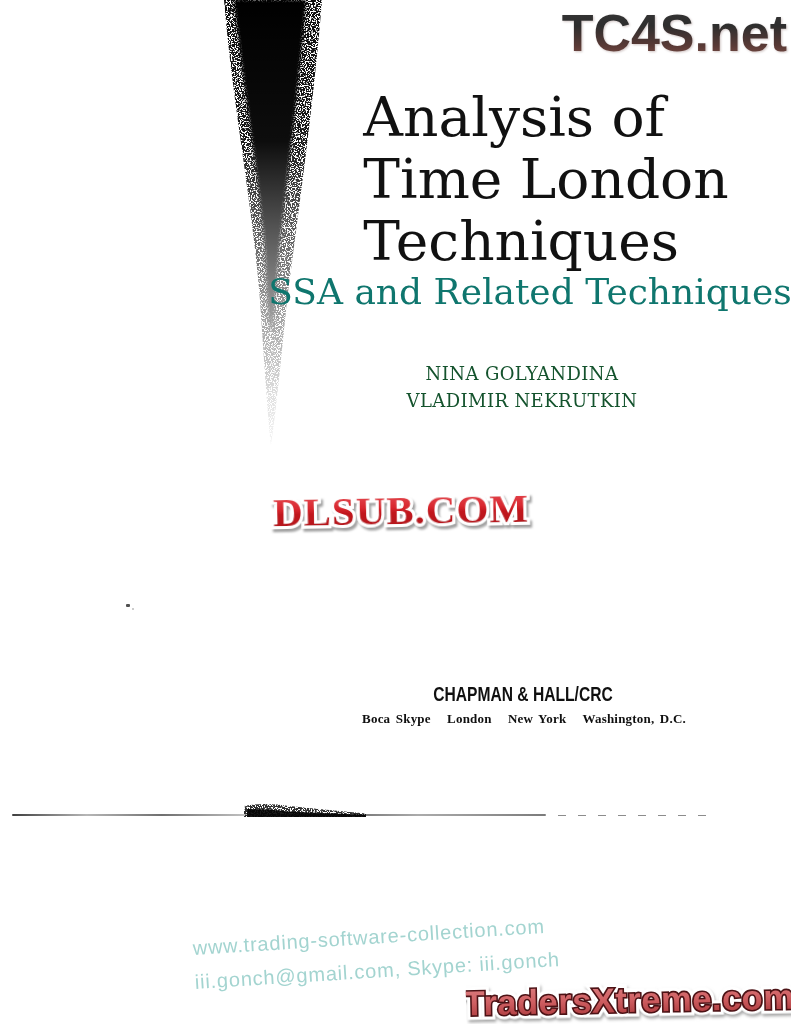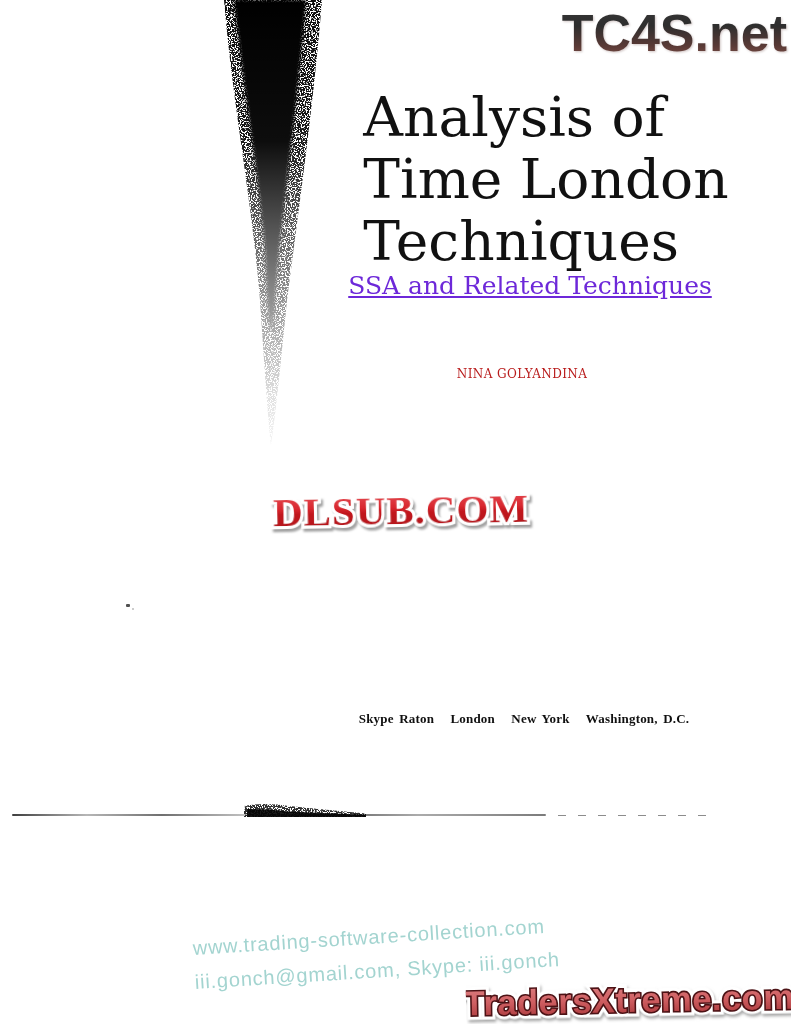--- a/index.html
+++ b/index.html
@@ -16,26 +16,26 @@
   }
 
   
   .book-title{
     position:absolute;top:70px;left:530px;transform:translateX(-50%);
     text-align:left;white-space:nowrap;
     font-size:55px;line-height:62px;color:#111;font-weight:400;margin:16px;
   }
   .book-subtitle{
     position:absolute;top:271px;left:530px;transform:translateX(-50%);
-    white-space:nowrap;font-size:25px;color:#6d28d9;text-decoration:underline;
+    white-space:nowrap;font-size:36px;color:#0f766e;
   }
   .authors{
     position:absolute;top:361px;left:522px;transform:translateX(-50%);
-    text-align:center;white-space:nowrap;font-size:12px;line-height:26.5px;
-    letter-spacing:.4px;color:#b91c1c;
+    text-align:center;white-space:nowrap;font-size:18px;line-height:26.5px;
+    letter-spacing:.4px;color:#14532d;
   }
 
   
   .publisher{
     position:absolute;top:683px;left:523px;transform:translateX(-50%);white-space:nowrap;
     font-family:"Liberation Sans",sans-serif;font-weight:700;font-size:20px;color:#101010;
   }
   .publisher .squeeze{display:inline-block;transform:scaleX(0.78);transform-origin:center;}
   .cities{
     position:absolute;top:711px;left:524px;transform:translateX(-50%);
@@ -105,41 +105,45 @@
   <h1 class="book-title">
     <span>Analysis of</span><br>
     <span>Time London</span><br>
     <span>Techniques</span>
   </h1>
 
   <div class="book-subtitle">SSA and Related Techniques</div>
 
   <div class="authors">
     <div>NINA GOLYANDINA</div>
+    <div>VLADIMIR NEKRUTKIN</div>
   </div>
 
   <svg class="dlsub-svg" width="302" height="62" viewBox="0 0 302 62">
     <defs>
       <linearGradient id="dg" x1="0" y1="0" x2="0" y2="1">
         <stop offset="0" stop-color="#ea5a60"></stop>
         <stop offset="0.45" stop-color="#d8262e"></stop>
         <stop offset="0.55" stop-color="#c2171f"></stop>
         <stop offset="1" stop-color="#ad141b"></stop>
       </linearGradient>
       <filter id="dshadow" x="-15%" y="-15%" width="130%" height="140%">
         <feDropShadow dx="2" dy="3" stdDeviation="1.2" flood-color="#8f8f8f" flood-opacity="0.85"></feDropShadow>
       </filter>
     </defs>
     <text x="151" y="45" text-anchor="middle" font-family="Liberation Serif, serif" font-weight="bold" font-size="41" letter-spacing="1" fill="url(#dg)" stroke="#ffffff" stroke-width="6" paint-order="stroke" filter="url(#dshadow)">DLSUB.COM</text>
   </svg>
 
   <div class="speck1"></div>
   <div class="speck2"></div>
 
-  <div class="cities">Skype Raton   London   New York   Washington, D.C.</div>
+  <div class="publisher">
+    <span class="squeeze">CHAPMAN &amp; HALL/CRC</span>
+  </div>
+  <div class="cities">Boca Skype   London   New York   Washington, D.C.</div>
 
   <div class="scanline"></div>
   <div class="scanline-dashes"></div>
 
   <svg class="ink-blob-svg" width="124" height="18" viewBox="0 0 124 18">
     <path filter="url(#grain)" opacity="0.85" fill="#0a0a0a" d="M0,16 L0,5 Q20,1 45,5 L85,9 L122,12.5 L122,16 Z"></path>
     <path opacity="0.92" fill="#050505" d="M3,16 L3,8 Q20,8 45,10.5 L122,14 L122,16 Z"></path>
   </svg>
 
   <div class="teal-mark">

